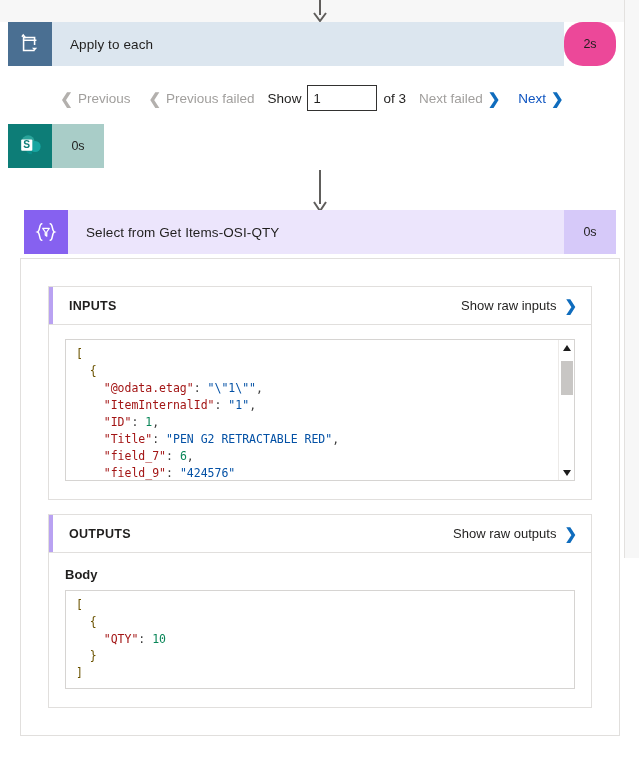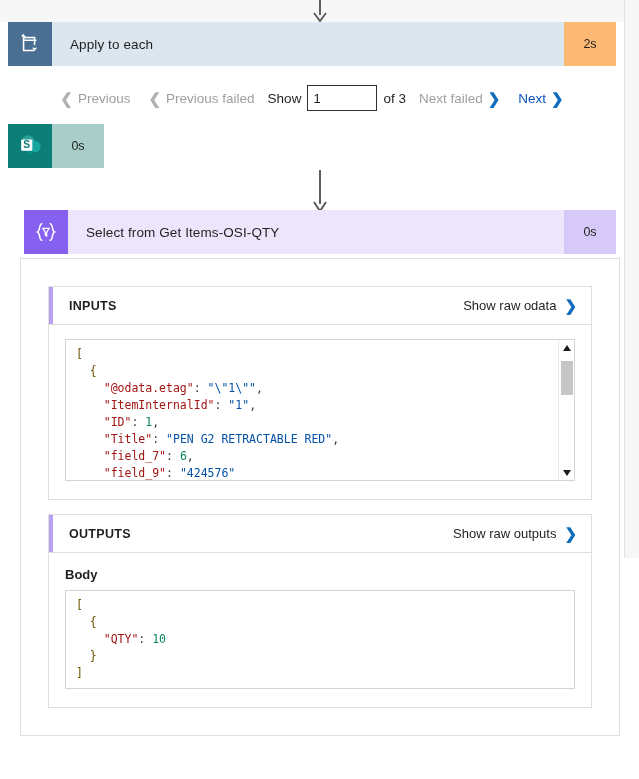--- a/index.html
+++ b/index.html
@@ -49,21 +49,21 @@
   .card-dur {
     width: 52px; min-width: 52px;
     display: flex; align-items: center; justify-content: center;
     font-size: 12.5px;
     color: #201f1e;
   }
 
   
   .card.loop   .card-icon { background: #4a6f92; }
   .card.loop   .card-title{ background: #dce6ef; }
-  .card.loop   .card-dur  { background: #fdba74; }
+  .card.loop   .card-dur  { background: #ec4899; border-radius: 19px; }
 
   .card.sp     .card-icon { background: #0d7d77; }
   .card.sp     .card-title{ background: #dbe9e7; }
   .card.sp     .card-dur  { background: #a9cdc8; }
 
   .card.select .card-icon { background: #8661f0; }
   .card.select .card-title{ background: #ece5fc; }
   .card.select .card-dur  { background: #d6c9f9; }
 
   
@@ -289,21 +289,21 @@
     <div class="card-title">Select from Get Items-OSI-QTY</div>
     <div class="card-dur">0s</div>
   </div>
 
   <div class="detail">
 
     <div class="section">
       <div class="section-head">
         <span class="section-title">INPUTS</span>
         <span class="section-link">
-          <span>Show raw odata</span>
+          <span>Show raw inputs</span>
           <span class="chev blue">❯</span>
         </span>
       </div>
       <div class="section-body">
         <div class="code-box scrolling">
           <div class="code" id="inputs-code"><div><span></span><span class="br">[</span></div><div><span>  </span><span class="br">{</span></div><div><span>    </span><span class="k">"@odata.etag"</span><span class="p">: </span><span class="s">"\"1\""</span><span class="p">,</span></div><div><span>    </span><span class="k">"ItemInternalId"</span><span class="p">: </span><span class="s">"1"</span><span class="p">,</span></div><div><span>    </span><span class="k">"ID"</span><span class="p">: </span><span class="n">1</span><span class="p">,</span></div><div><span>    </span><span class="k">"Title"</span><span class="p">: </span><span class="s">"PEN G2 RETRACTABLE RED"</span><span class="p">,</span></div><div><span>    </span><span class="k">"field_7"</span><span class="p">: </span><span class="n">6</span><span class="p">,</span></div><div><span>    </span><span class="k">"field_9"</span><span class="p">: </span><span class="s">"424576"</span></div></div>
           <div class="vsb">
             <div class="vsb-arrow">
               <svg width="8" height="6" viewBox="0 0 8 6">
                   <path d="M4 0 L8 6 L0 6 Z" fill="#1d1d1d"></path>

